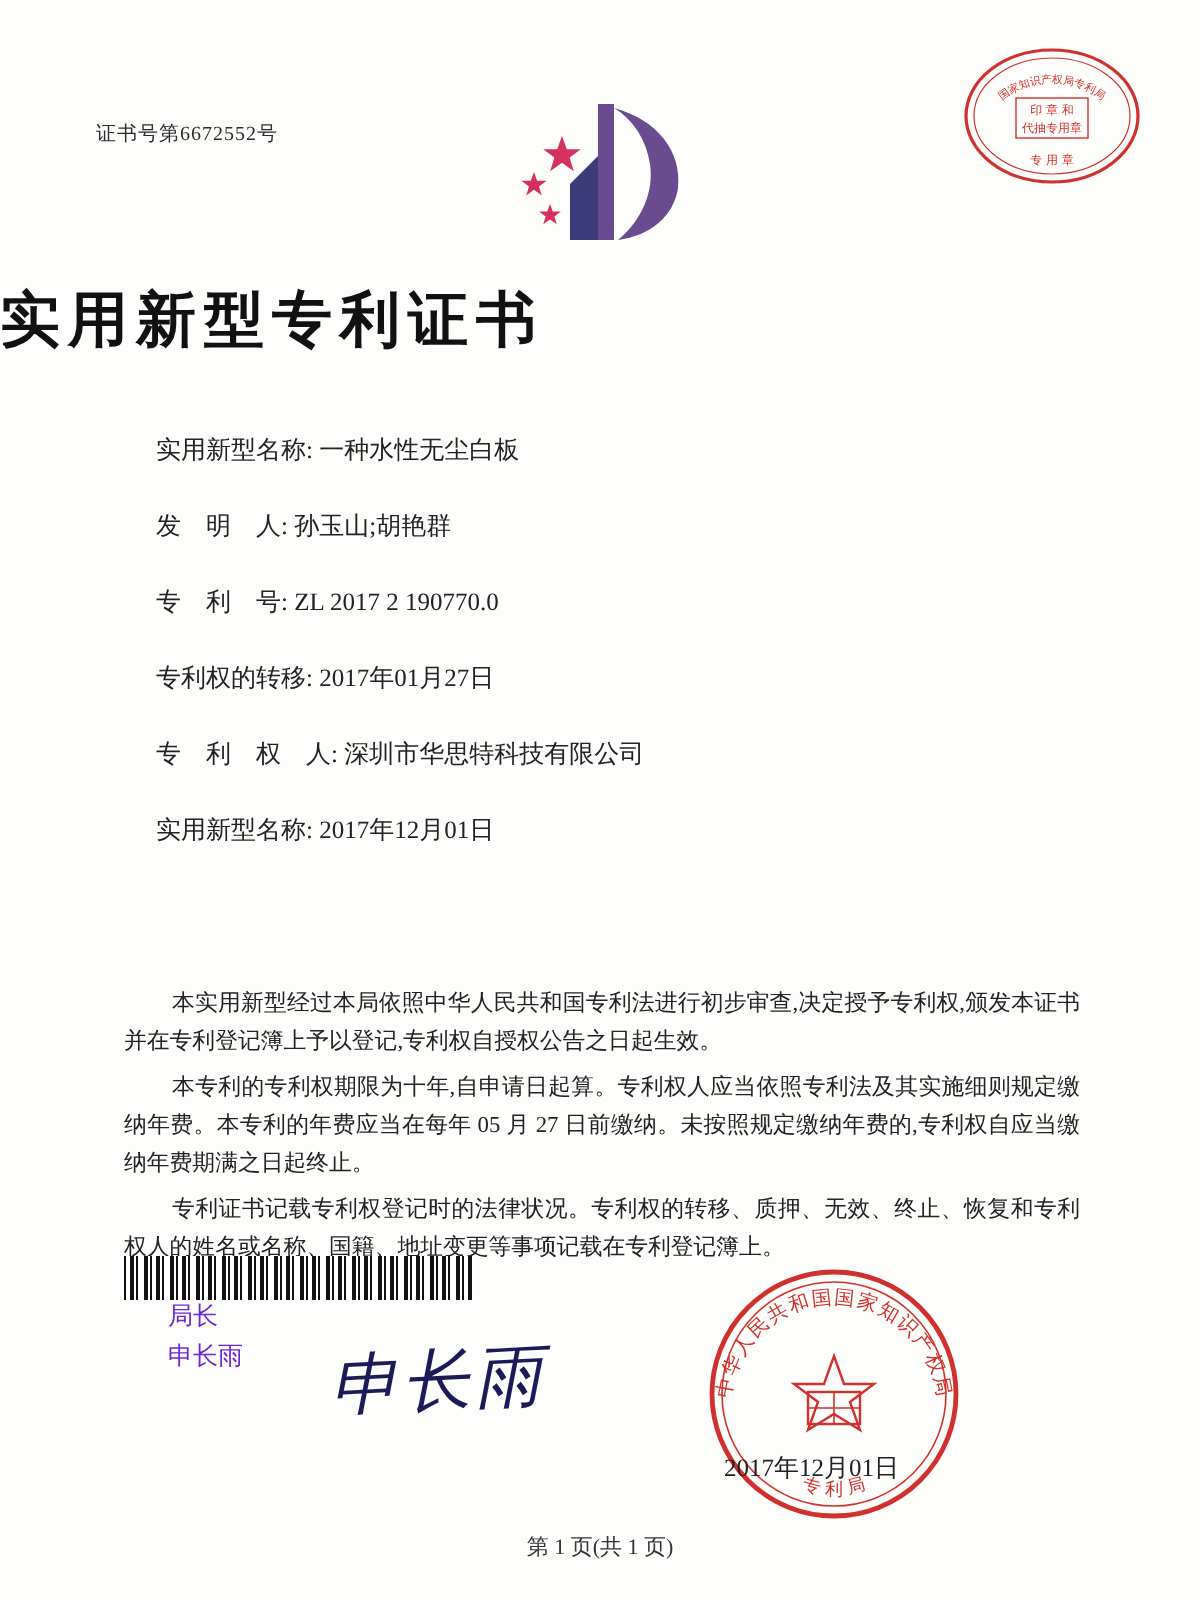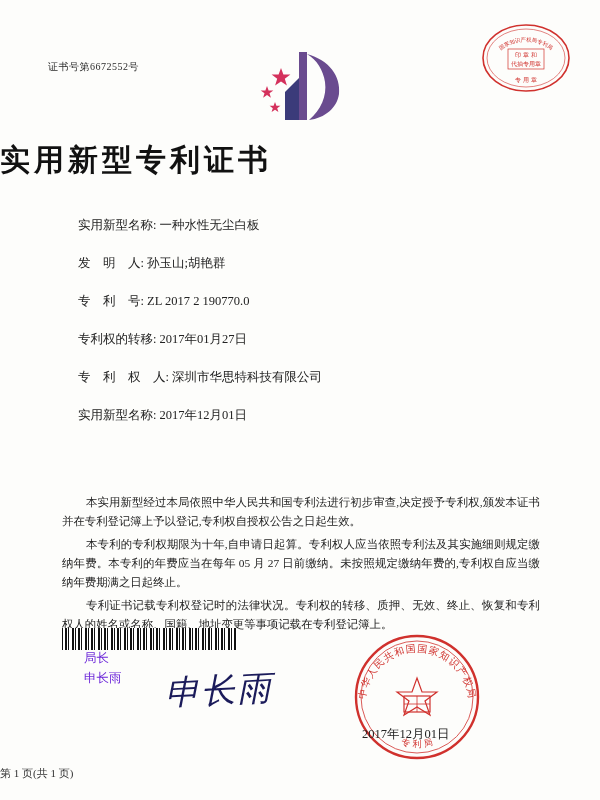--- a/index.html
+++ b/index.html
@@ -156,21 +156,21 @@
     font-size: 12.5px;
     color: #222;
   }
 
   
   .footer {
     position: absolute;
     left: 0;
     right: 0;
     top: 766px;
-    text-align: left;
+    text-align: center;
     font-size: 11px;
     color: #333;
   }
 </style>
 </head>
 <body>
 
 <div class="page">
 
   <div class="cert-no">证书号第6672552号</div>

